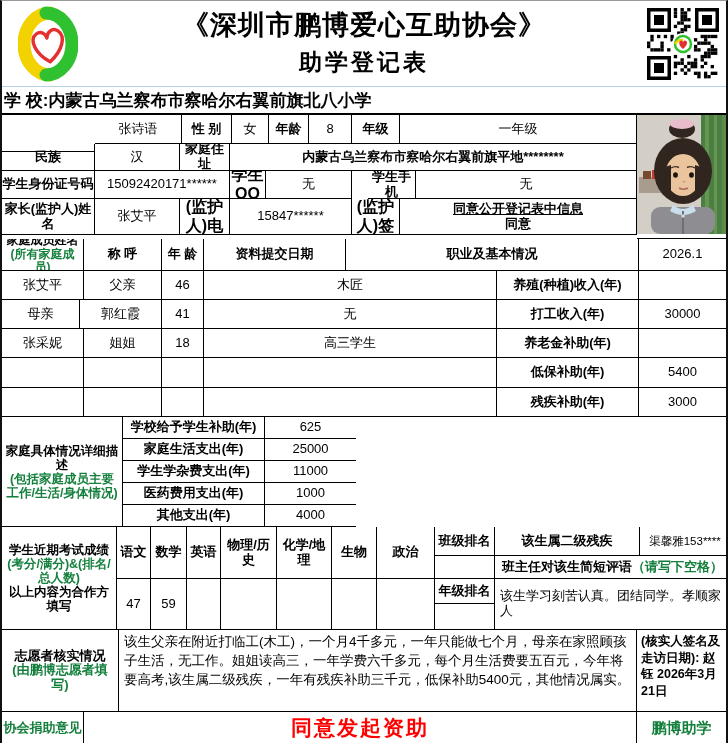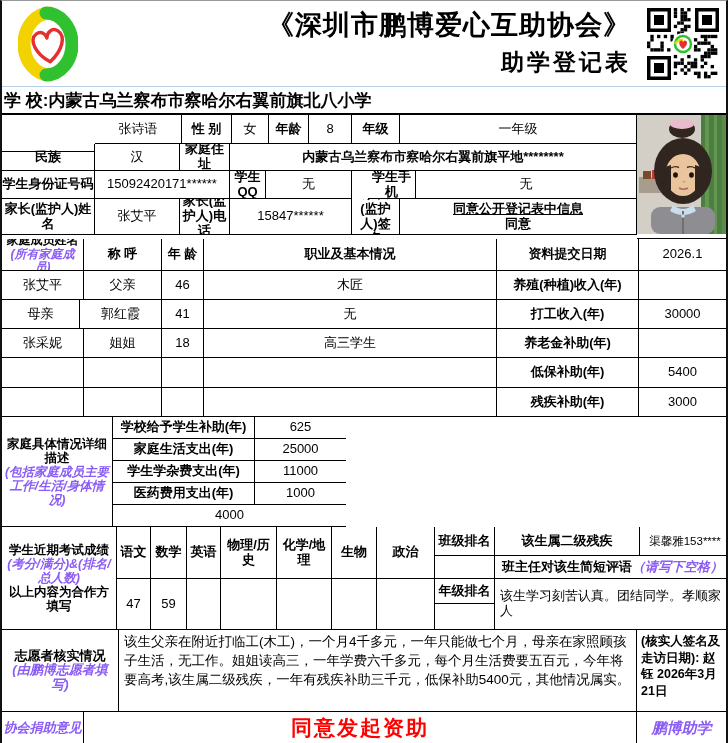--- a/index.html
+++ b/index.html
@@ -1,36 +1,36 @@
 <!DOCTYPE html>
 <html><head>
 <meta charset="utf-8">
 <style>
   *{margin:0;padding:0;box-sizing:border-box;}
   html,body{background:#e8e8e8;}
   body{width:728px;font-family:"Liberation Sans","DejaVu Sans",sans-serif;color:#000;}
   .page{width:728px;height:743px;background:#fff;border-left:2px solid #111;border-right:2px solid #111;border-top:1px solid #999;overflow:hidden;position:relative;}
   .hdr{height:86px;position:relative;border-bottom:1px solid #b8cfe8;}
   .logo{position:absolute;left:16px;top:3px;}
-  .titles{position:absolute;left:95px;right:95px;top:6px;text-align:right;}
+  .titles{position:absolute;left:95px;right:95px;top:6px;text-align:center;}
   .t1{font-size:27px;font-weight:bold;letter-spacing:1px;}
   .t2{font-size:23px;font-weight:bold;letter-spacing:3px;margin-top:4px;}
   .qr{position:absolute;right:5px;top:5px;width:76px;height:76px;}
   .schoolrow{height:26px;display:flex;align-items:center;padding-left:2px;font-size:17px;font-weight:bold;}
   .tbl{border-top:2px solid #000;border-bottom:2px solid #000;}
   .r{display:flex;}
   .c{border-right:1px solid #000;border-bottom:1px solid #000;display:flex;align-items:center;justify-content:center;text-align:center;overflow:hidden;flex-shrink:0;line-height:1.12;font-size:13px;}
   .b{font-weight:bold;}
-  .red{color:#8b5cf6;font-style:italic;}
+  .red{color:#15803d;}
   .f1{flex:1 1 auto;min-width:0;width:auto !important;}
   .nr{border-right:none;}
   .col{display:flex;flex-direction:column;flex-shrink:0;}
   .para{display:block;text-align:left;padding:3px 5px;line-height:1.4;font-size:13.5px;}
   .u{text-decoration:underline;}
-  .sm{font-size:13px;line-height:1.15;}
+  .sm{font-size:16px;line-height:1.15;}
   .wrapc{flex-wrap:wrap;align-content:center;padding:0 2px;}
   .photo{width:93px;flex-shrink:0;border-bottom:1px solid #000;overflow:hidden;}
   .consent{flex-direction:column;font-weight:bold;}
   .signcell{display:block;text-align:left;padding:3px 4px;font-weight:bold;font-size:12.5px;line-height:1.32;}
   .big-red{font-size:21px;font-weight:bold;color:#f00;letter-spacing:2px;}
 </style>
 </head>
 <body>
 
 <div class="page">
@@ -235,22 +235,22 @@
       </div>
     </div>
 
     <div class="r" style="height:32px;">
       <div class="c b wrapc sm" style="width:82px;font-size:12px;">
           <span>家庭成员姓名</span>
           <span class="red">(所有家庭成员)</span>
         </div>
       <div class="c b" style="width:78px;">称  呼</div>
       <div class="c b" style="width:42px;">年  龄</div>
+      <div class="c b" style="width:142px;">资料提交日期</div>
       <div class="c b" style="width:293px;">职业及基本情况</div>
-      <div class="c b" style="width:142px;">资料提交日期</div>
       <div class="c f1 nr">2026.1</div>
     </div>
 
     <div class="r" style="height:29px;">
       <div class="c" style="width:82px;">张艾平</div>
       <div class="c" style="width:78px;">父亲</div>
       <div class="c" style="width:42px;">46</div>
       <div class="c" style="width:293px;">木匠</div>
       <div class="c b" style="width:142px;">养殖(种植)收入(年)</div>
       <div class="c f1 nr"></div>
@@ -282,21 +282,21 @@
     <div class="r" style="height:29px;">
       <div class="c" style="width:82px;"></div>
       <div class="c" style="width:78px;"></div>
       <div class="c" style="width:42px;"></div>
       <div class="c" style="width:293px;"></div>
       <div class="c b" style="width:142px;text-align:center;">残疾补助(年)</div>
       <div class="c f1 nr">3000</div>
     </div>
 
     <div class="r" style="height:110px;">
-      <div class="c b wrapc" style="width:111px;font-size:12.5px;">
+      <div class="c b wrapc" style="width:121px;font-size:12.5px;">
           <span>家庭具体情况详细描述</span>
           <span class="red">(包括家庭成员主要工作/生活/身体情况)</span>
         </div>
       <div class="col" style="width:233px;">
         <div class="r" style="height:22px;">
           <div class="c b" style="width:142px;height:22px;">学校给予学生补助(年)</div>
           <div class="c f1 nr" style="height:22px;">625</div>
         </div>
         <div class="r" style="height:22px;">
           <div class="c b" style="width:142px;height:22px;">家庭生活支出(年)</div>
@@ -304,20 +304,21 @@
         </div>
         <div class="r" style="height:22px;">
           <div class="c b" style="width:142px;height:22px;">学生学杂费支出(年)</div>
           <div class="c f1 nr" style="height:22px;">11000</div>
         </div>
         <div class="r" style="height:22px;">
           <div class="c b" style="width:142px;height:22px;">医药费用支出(年)</div>
           <div class="c f1 nr" style="height:22px;">1000</div>
         </div>
         <div class="r" style="height:22px;">
+          <div class="c b" style="width:142px;height:22px;">其他支出(年)</div>
           <div class="c f1 nr" style="height:22px;">4000</div>
         </div>
       </div>
     </div>
 
     <div class="r" style="height:103px;">
       <div class="c b wrapc" style="width:115px;font-size:12.5px;">
           <span>学生近期考试成绩</span>
           <span class="red">(考分/满分)&amp;(排名/总人数)</span>
           <span>以上内容为合作方填写</span>

